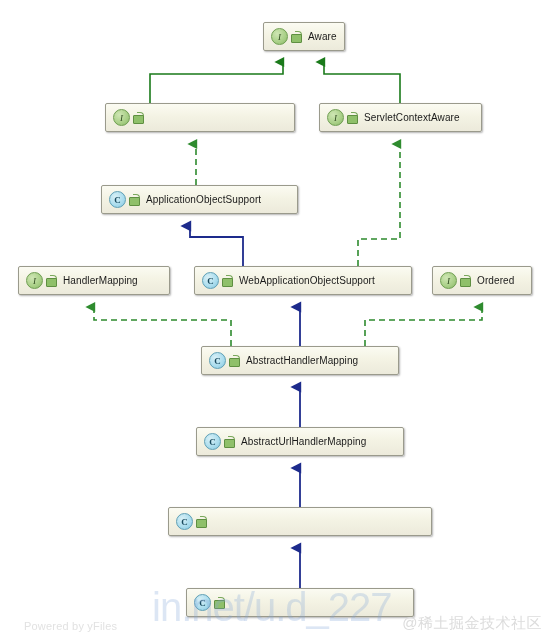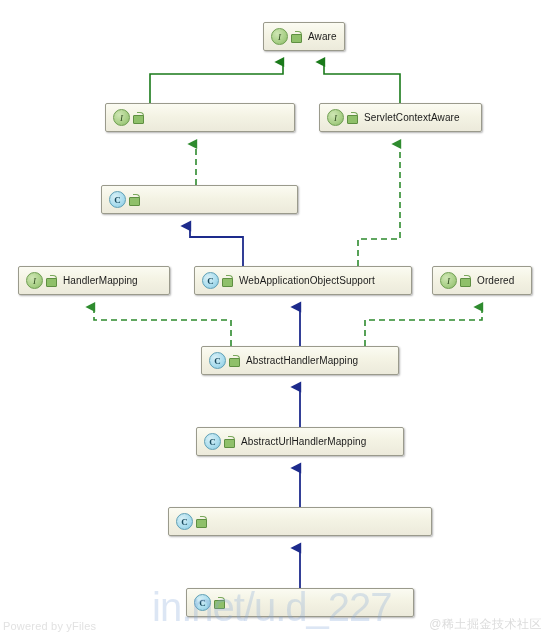--- a/index.html
+++ b/index.html
@@ -90,32 +90,32 @@
     top: 0;
     width: 6px;
     height: 6px;
     border: 1.5px solid #7aa85c;
     border-bottom: none;
     border-left: none;
     border-radius: 0 4px 0 0;
   }
   .watermark-yfiles {
     position: absolute;
-    left: 3px;
+    left: 24px;
     bottom: 6px;
     font-size: 11px;
     color: #e2e2e2;
     letter-spacing: 0.2px;
     user-select: none;
   }
   .watermark-community {
     position: absolute;
     right: 8px;
     bottom: 5px;
-    font-size: 12px;
+    font-size: 15px;
     color: #dcdcdc;
     letter-spacing: 0.5px;
     user-select: none;
   }
   .watermark-overlay {
     position: absolute;
     left: 152px;
     bottom: 8px;
     font-size: 40px;
     font-weight: normal;
@@ -214,20 +214,21 @@
     </span>
     <span class="node-label">ServletContextAware</span>
   </div>
 
   <div class="node-box" style="left:101px; top:185px; width:197px;">
     <span class="type-icon cls">C</span>
     <span class="lock-icon">
       <span class="shackle"></span>
         <span class="body"></span>
     </span>
+    <span class="node-label">ApplicationObjectSupport</span>
   </div>
 
   <div class="node-box" style="left:18px; top:266px; width:152px;">
     <span class="type-icon iface">I</span>
     <span class="lock-icon">
       <span class="shackle"></span>
         <span class="body"></span>
     </span>
     <span class="node-label">HandlerMapping</span>
   </div>

